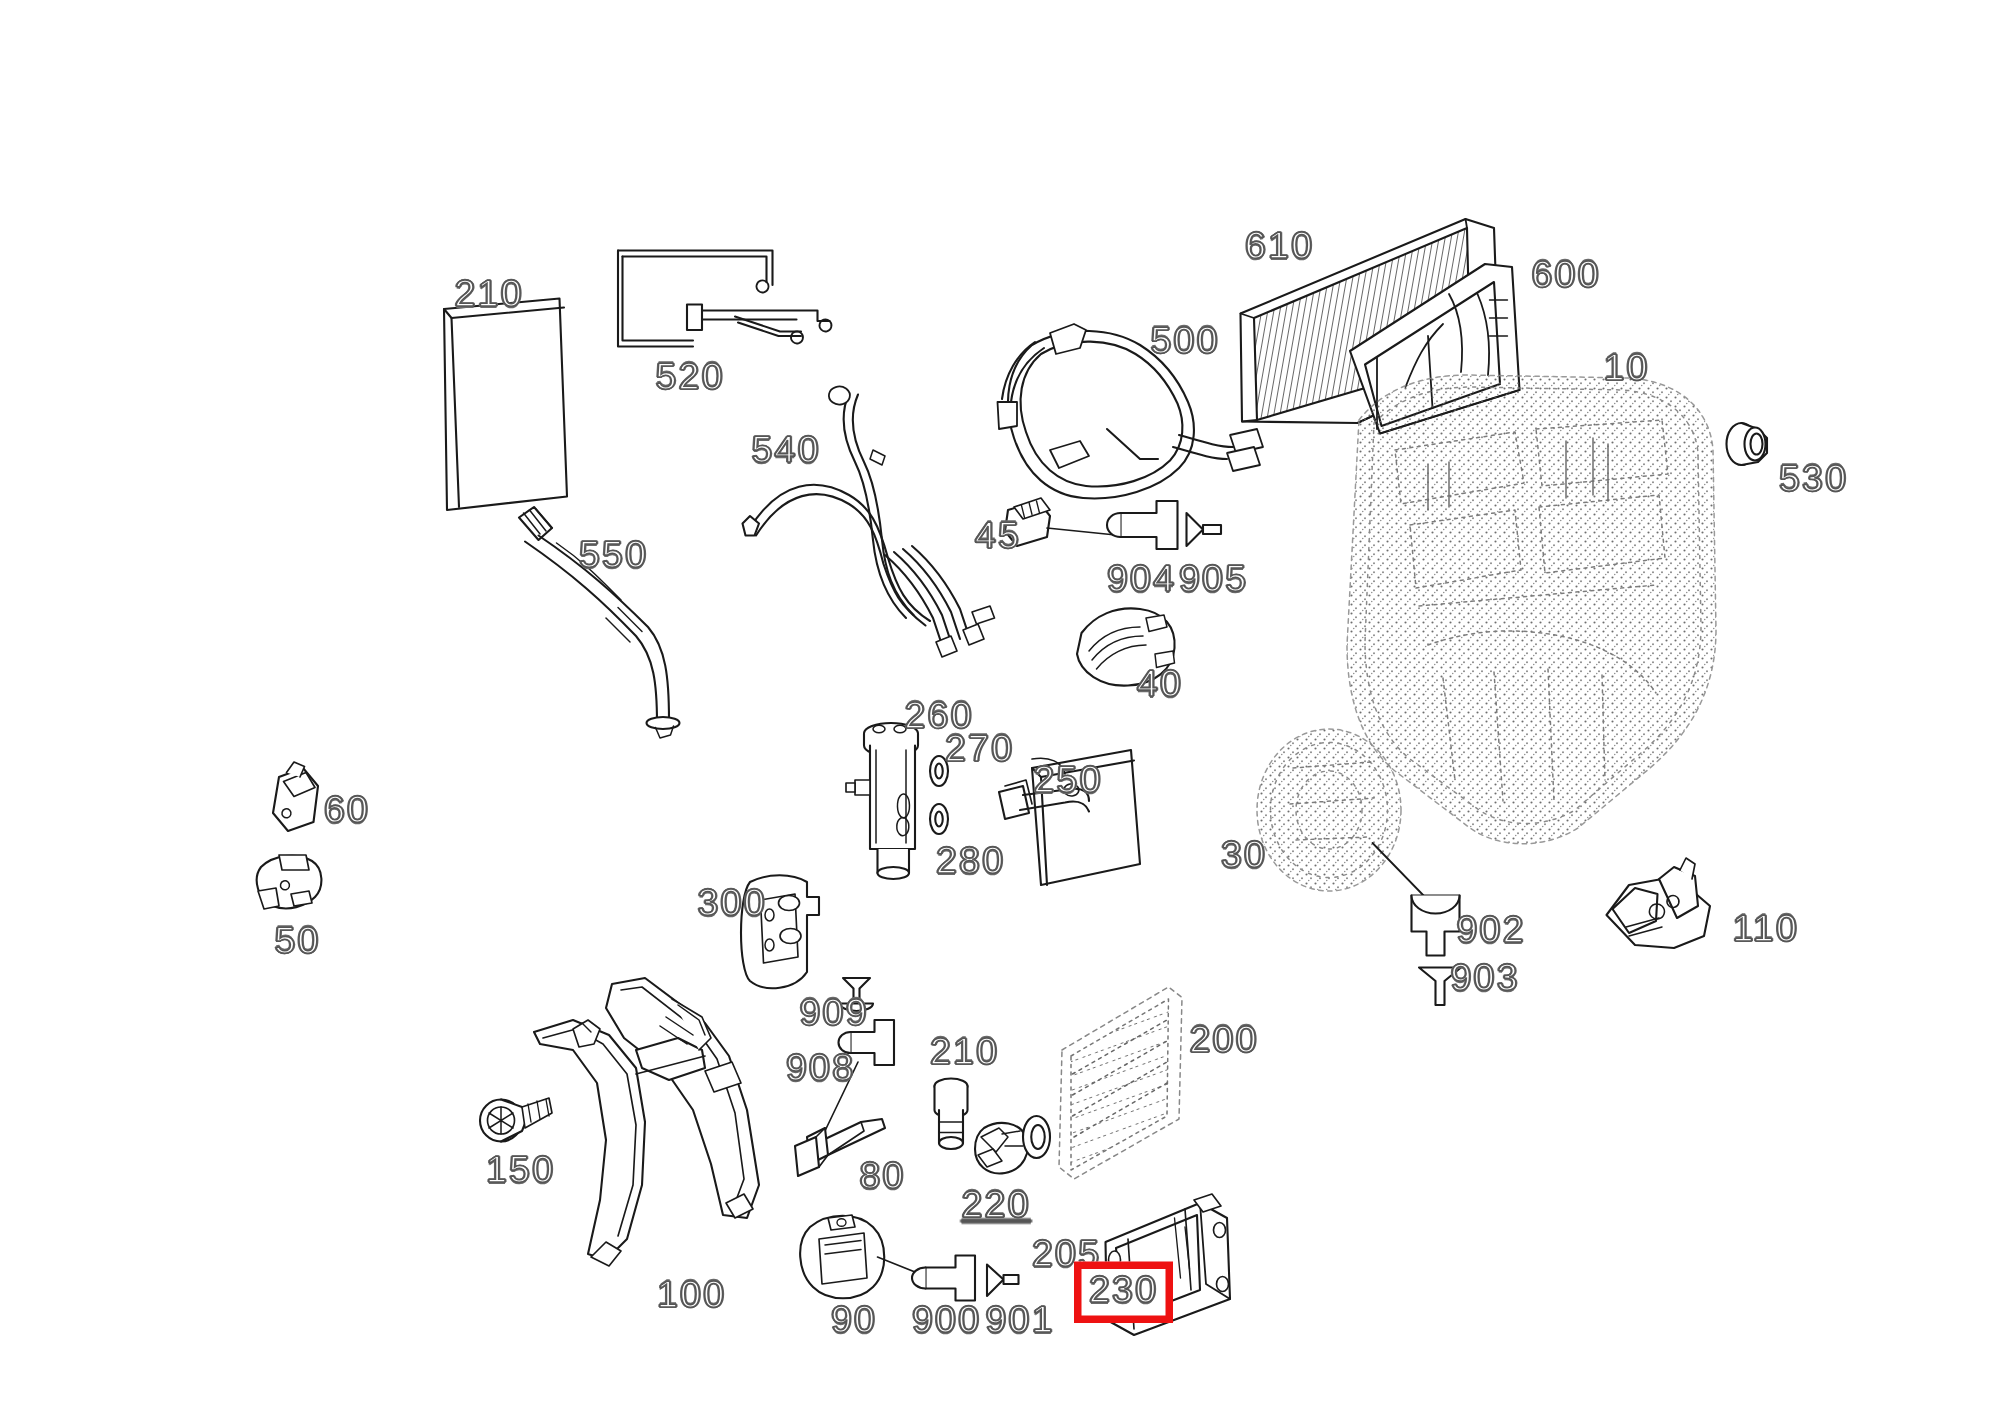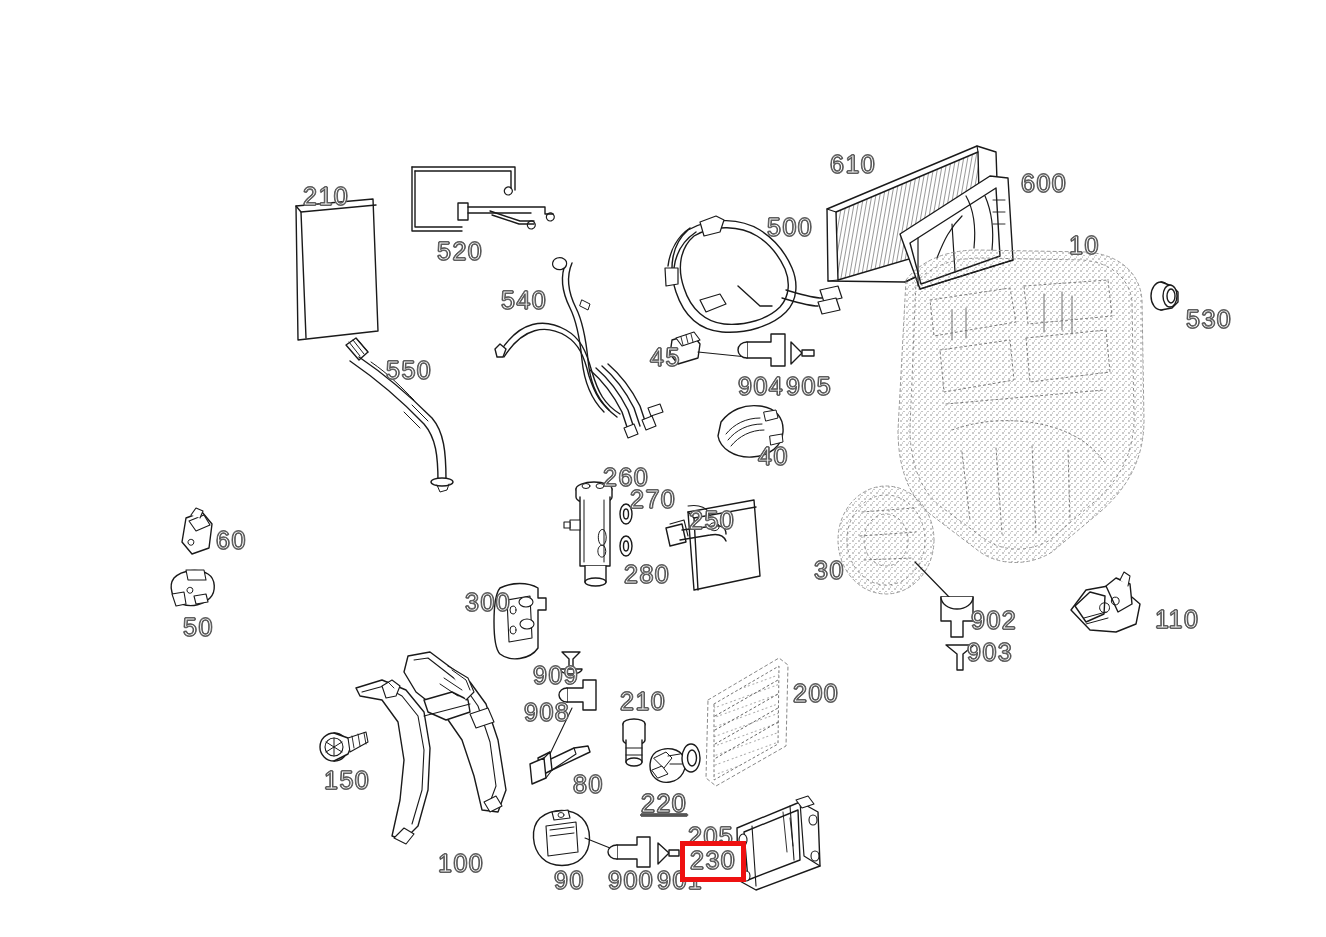--- a/index.html
+++ b/index.html
@@ -447,16 +447,16 @@
       <div class="callout" style="left: 573px; top: 772px;">80</div>
       <div class="callout" style="left: 620px; top: 689px;">210</div>
       <div class="callout" style="left: 641px; top: 791px; text-decoration: underline;">220</div>
       <div class="callout" style="left: 688px; top: 780px; margin-top: 44px;">205</div>
       <div class="callout" style="left: 793px; top: 681px;">200</div>
       <div class="callout" style="left: 324px; top: 768px;">150</div>
       <div class="callout" style="left: 438px; top: 839px; margin-top: 12px;">100</div>
       <div class="callout" style="left: 554px; top: 868px;">90</div>
       <div class="callout" style="left: 608px; top: 868px;">900</div>
       <div class="callout" style="left: 657px; top: 868px;">901</div>
-      <div class="callout highlighted" style="left: 680px; top: 841px;">230</div>
+      <div class="callout highlighted" style="left: 716px; top: 841px;">230</div>
     </div>
 
 </div>
 
 </body></html>

